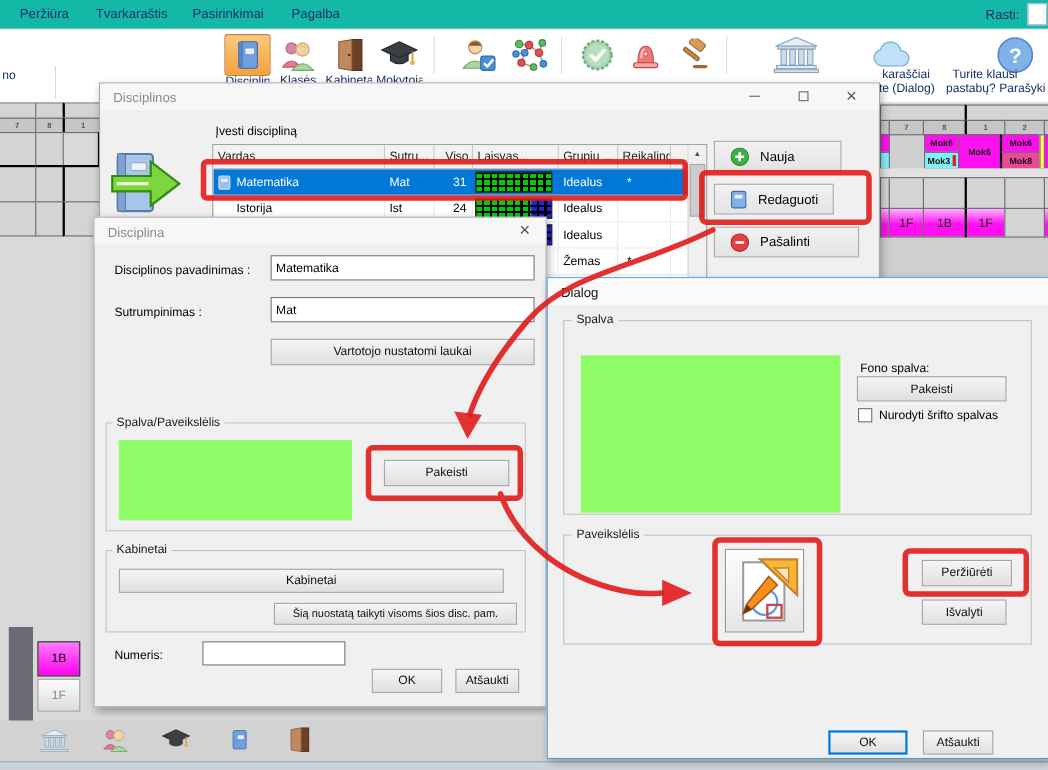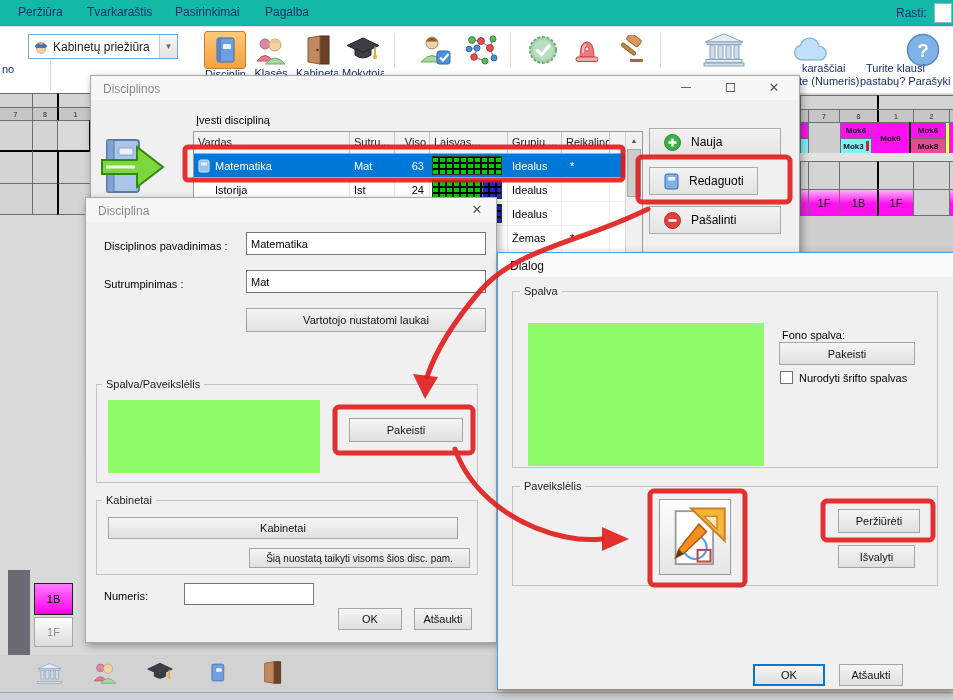--- a/index.html
+++ b/index.html
@@ -76,31 +76,20 @@
 <div class="abs menubar">
   <span class="menu-item" style="left:18px">Peržiūra</span>
   <span class="menu-item" style="left:87px">Tvarkaraštis</span>
   <span class="menu-item" style="left:175px">Pasirinkimai</span>
   <span class="menu-item" style="left:265px">Pagalba</span>
   <span class="find-label" style="left:896px">Rasti:</span>
   <input class="find-input" style="left: 934px;">
 </div>
 
 <div class="abs toolbar">
-  <div class="combo">
-    <span style="padding-left:4px">
-      <svg width="16" height="16" viewBox="0 0 16 16">
-          <circle cx="8" cy="10" r="4.5" fill="#f2d3a7" stroke="#c09a60" stroke-width=".6"></circle>
-          <path d="M2 7 Q8 0 14 7 L13 8.6 L3 8.6 Z" fill="#4a6fa5" stroke="#32507e" stroke-width=".6"></path>
-          <rect x="6.5" y="3.5" width="3" height="2" fill="#e8c34a"></rect>
-        </svg>
-    </span>
-    <span class="combo-text">Kabinetų priežiūra</span>
-    <span class="combo-arrow">▼</span>
-  </div>
 
   <div class="tbtn sel" style="left:204px">
     <span>
         <svg width="30" height="30" viewBox="0 0 30 30">
           <rect x="7" y="3" width="17" height="24" rx="2" fill="#6f9fe0" stroke="#3f6aa0"></rect>
           <rect x="7" y="3" width="4" height="24" fill="#5585c8"></rect>
           <rect x="13" y="9" width="8" height="5" rx="1" fill="#e8f2ff"></rect>
         </svg>
       </span>
     <div class="icap-clip"><span>Disciplinos</span></div>
@@ -233,21 +222,21 @@
     <span>
         <svg width="36" height="36" viewBox="0 0 36 36">
           <circle cx="18" cy="18" r="15.5" fill="#7fb3e8" stroke="#5588c8" stroke-width="1.5"></circle>
           <text x="18" y="25" font-size="19" font-weight="bold" fill="#fff" text-anchor="middle" font-family="Liberation Sans, sans-serif">?</text>
         </svg>
       </span>
   </div>
 </div>
 
 <span class="abs icap" style="left:802px; top:62px">karaščiai</span>
-<span class="abs icap" style="left:799px; top:75px">te (Numeris)</span>
+<span class="abs icap" style="left:799px; top:75px">te (Dialog)</span>
 <span class="abs icap" style="left:866px; top:62px">Turite klausi</span>
 <span class="abs icap" style="left:860px; top:75px">pastabų? Parašyki</span>
 <span class="abs icap" style="left:2px; top:63px">no</span>
 <div class="abs" style="left:50px; top:60px; width:1px; height:30px; background:#d8d8d8; z-index:2"></div>
 
 <div class="abs grid-wrap" style="left:0; top:93px; width:91px; height:132px">
   <div class="gcell" style="left:-2px; top:0; width:35px; height:15px"></div>
   <div class="gcell" style="left:32px; top:0; width:26px; height:15px"></div>
   <div class="gcell" style="left:57px; top:0; width:36px; height:15px; border-left:2px solid #000"></div>
   <div class="gcell ghead" style="left:-2px; top:14px; width:35px; height:14px">
@@ -429,21 +418,21 @@
       <div class="td" style="width:156px; gap:5px">
           <span>
             <svg width="12" height="14" viewBox="0 0 12 14">
               <rect x="1" y="1" width="10" height="12" rx="1.5" fill="#9cc0ec" stroke="#d0e4fa"></rect>
               <rect x="3" y="3.5" width="6" height="3" rx=".5" fill="#e8f2fe"></rect>
             </svg>
           </span>
           <span>Matematika</span>
         </div>
       <div class="td" style="width:45px">Mat</div>
-      <div class="td num" style="width:35px">63</div>
+      <div class="td num" style="width:35px">31</div>
       <div class="td" style="width:78px; padding:0 2px">
           <div class="ledgrid"></div>
         </div>
       <div class="td" style="width:54px">Idealus</div>
       <div class="td" style="width:48px; padding-left:8px">*</div>
     </div>
 
     <div class="trow">
       <div class="td" style="width:156px; padding-left:21px">Istorija</div>
       <div class="td" style="width:45px">Ist</div>
@@ -487,21 +476,21 @@
       <div class="td" style="width:54px">Idealus</div>
       <div class="td" style="width:48px; padding-left:8px"></div>
     </div>
 
     <div class="sbar">
       <div class="sbtn">▲</div>
       <div class="sthumb"></div>
     </div>
   </div>
 
-  <div class="btn-ico abs" style="left:558px; top:52px; width:132px; height:28px">
+  <div class="btn-ico abs" style="left:558px; top:52px; width:116px; height:28px">
     <span>
         <svg width="17" height="17" viewBox="0 0 17 17">
           <circle cx="8.5" cy="8.5" r="8" fill="#3cb043" stroke="#2a8a32"></circle>
           <path d="M4.5 8.5 h8 M8.5 4.5 v8" stroke="#fff" stroke-width="2.4"></path>
         </svg>
       </span>
     <span>Nauja</span>
   </div>
   <div class="btn-ico abs" style="left:558px; top:91px; width:109px; height:28px">
     <span>

